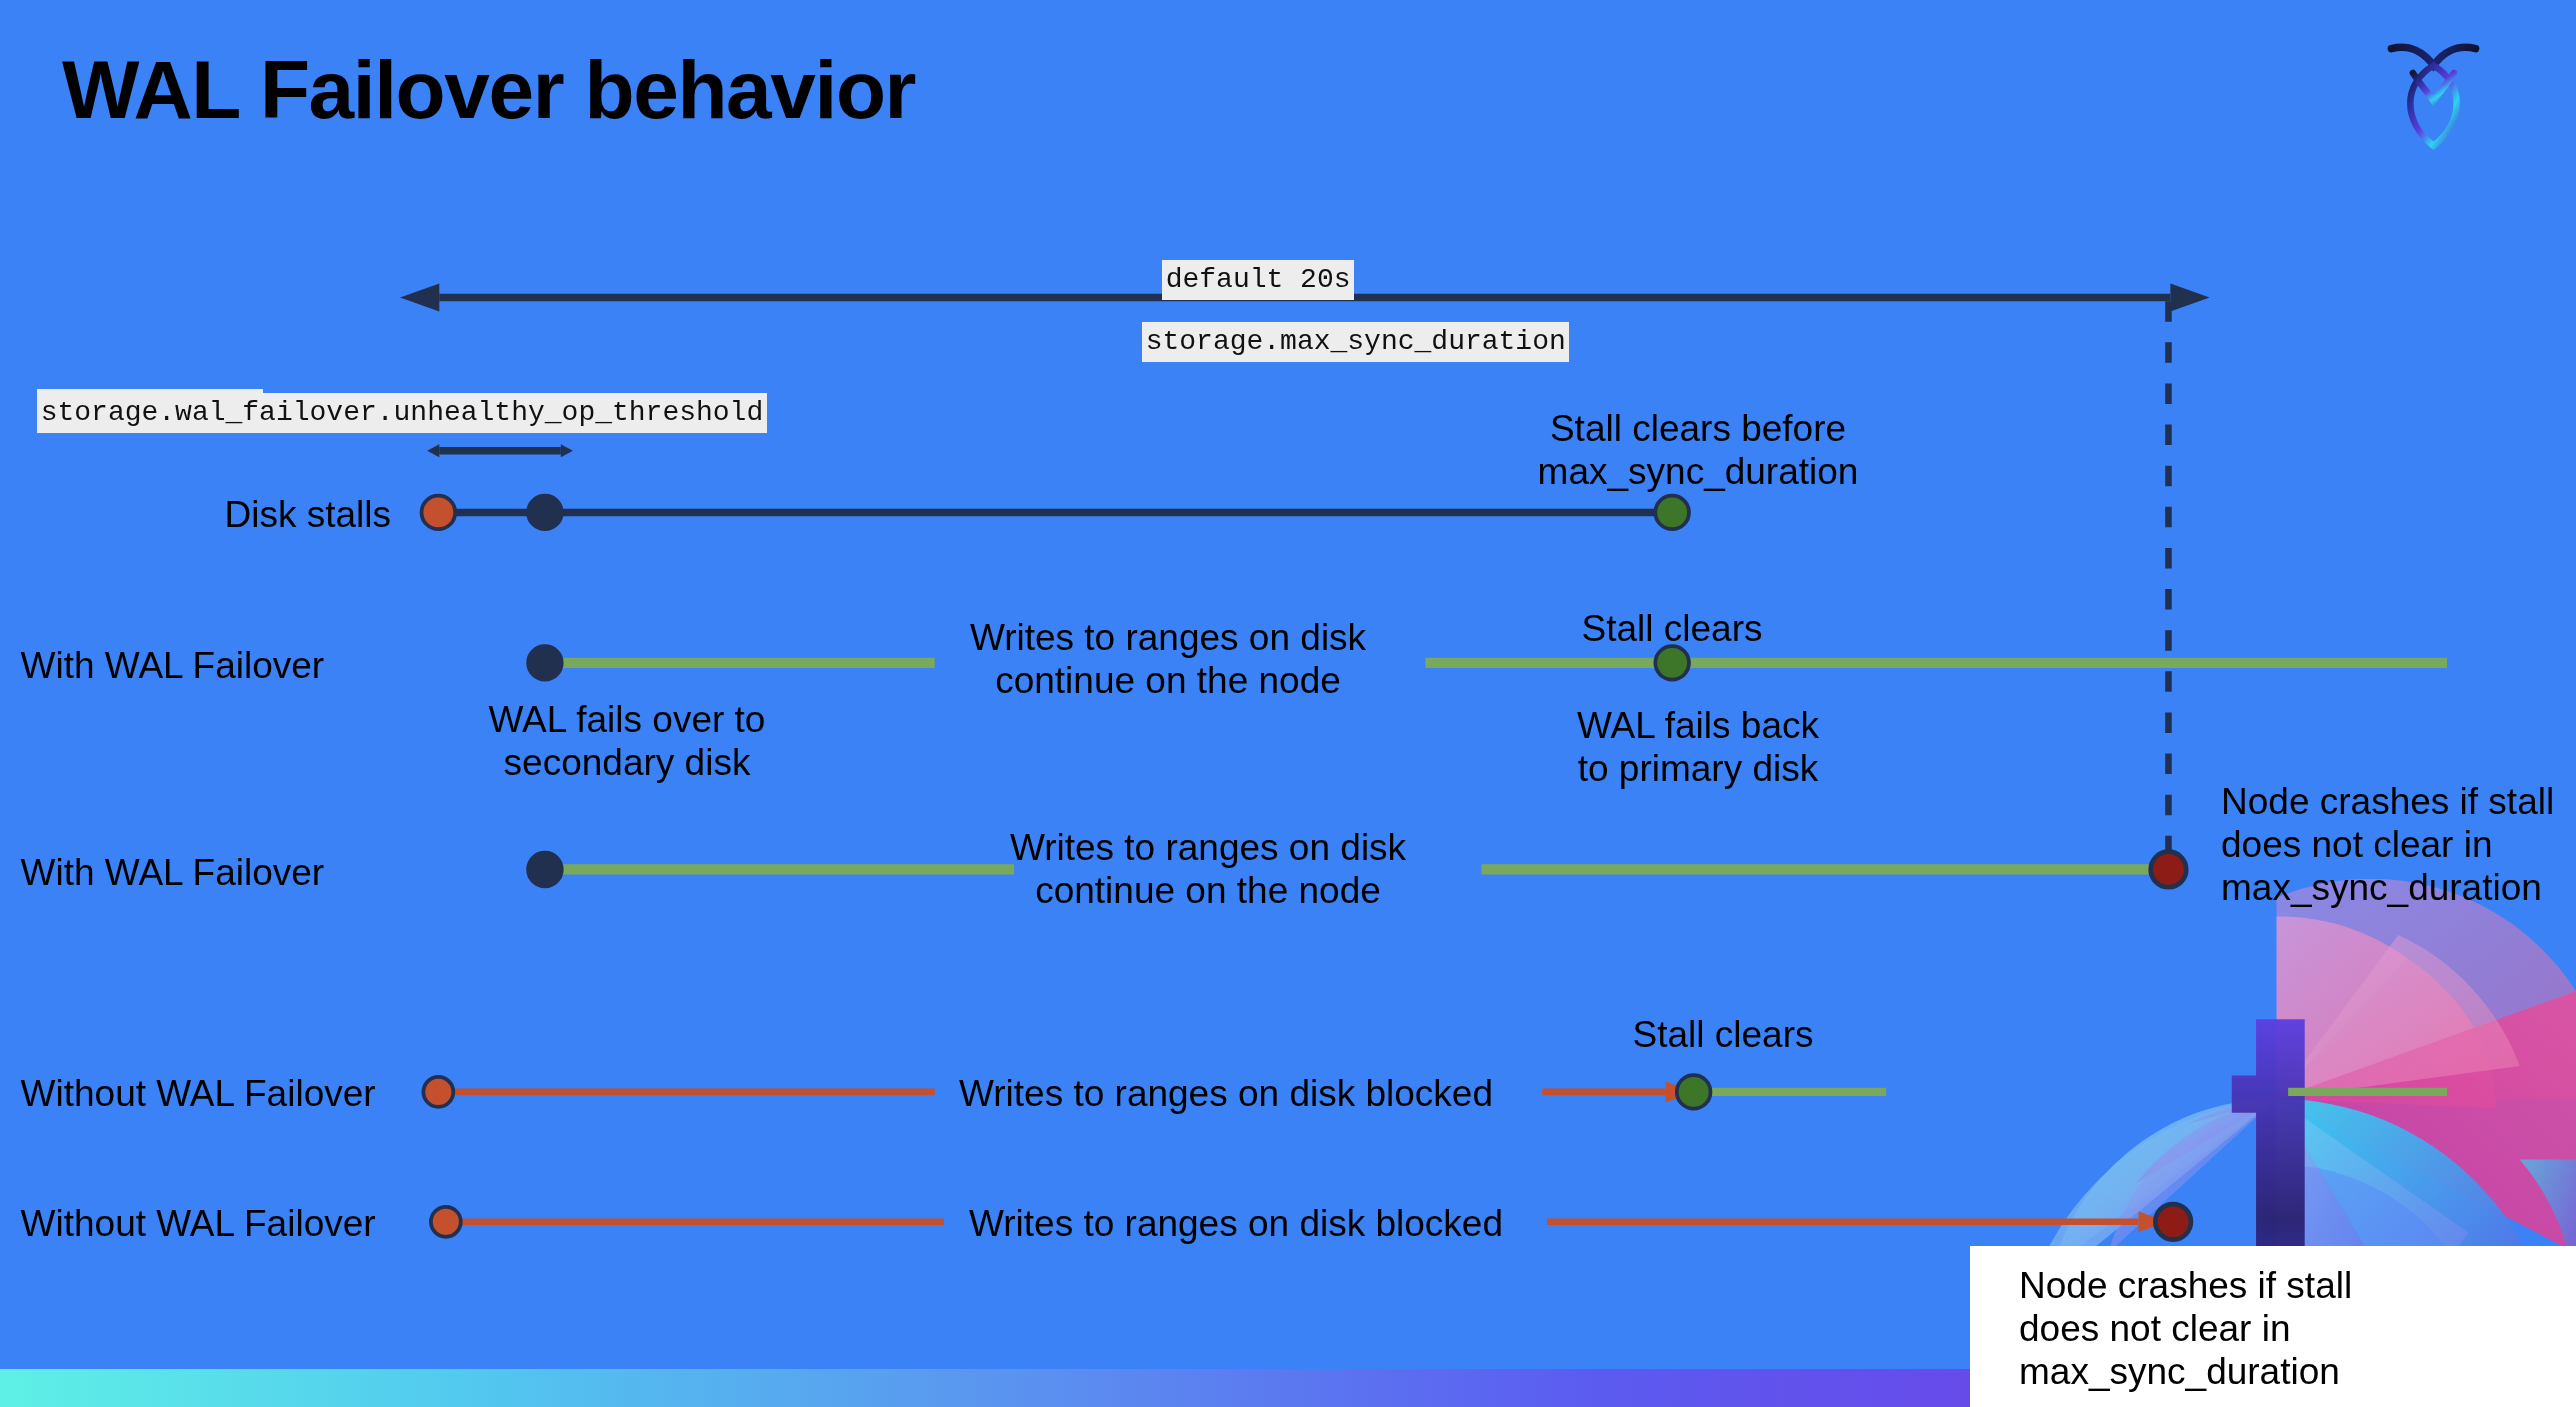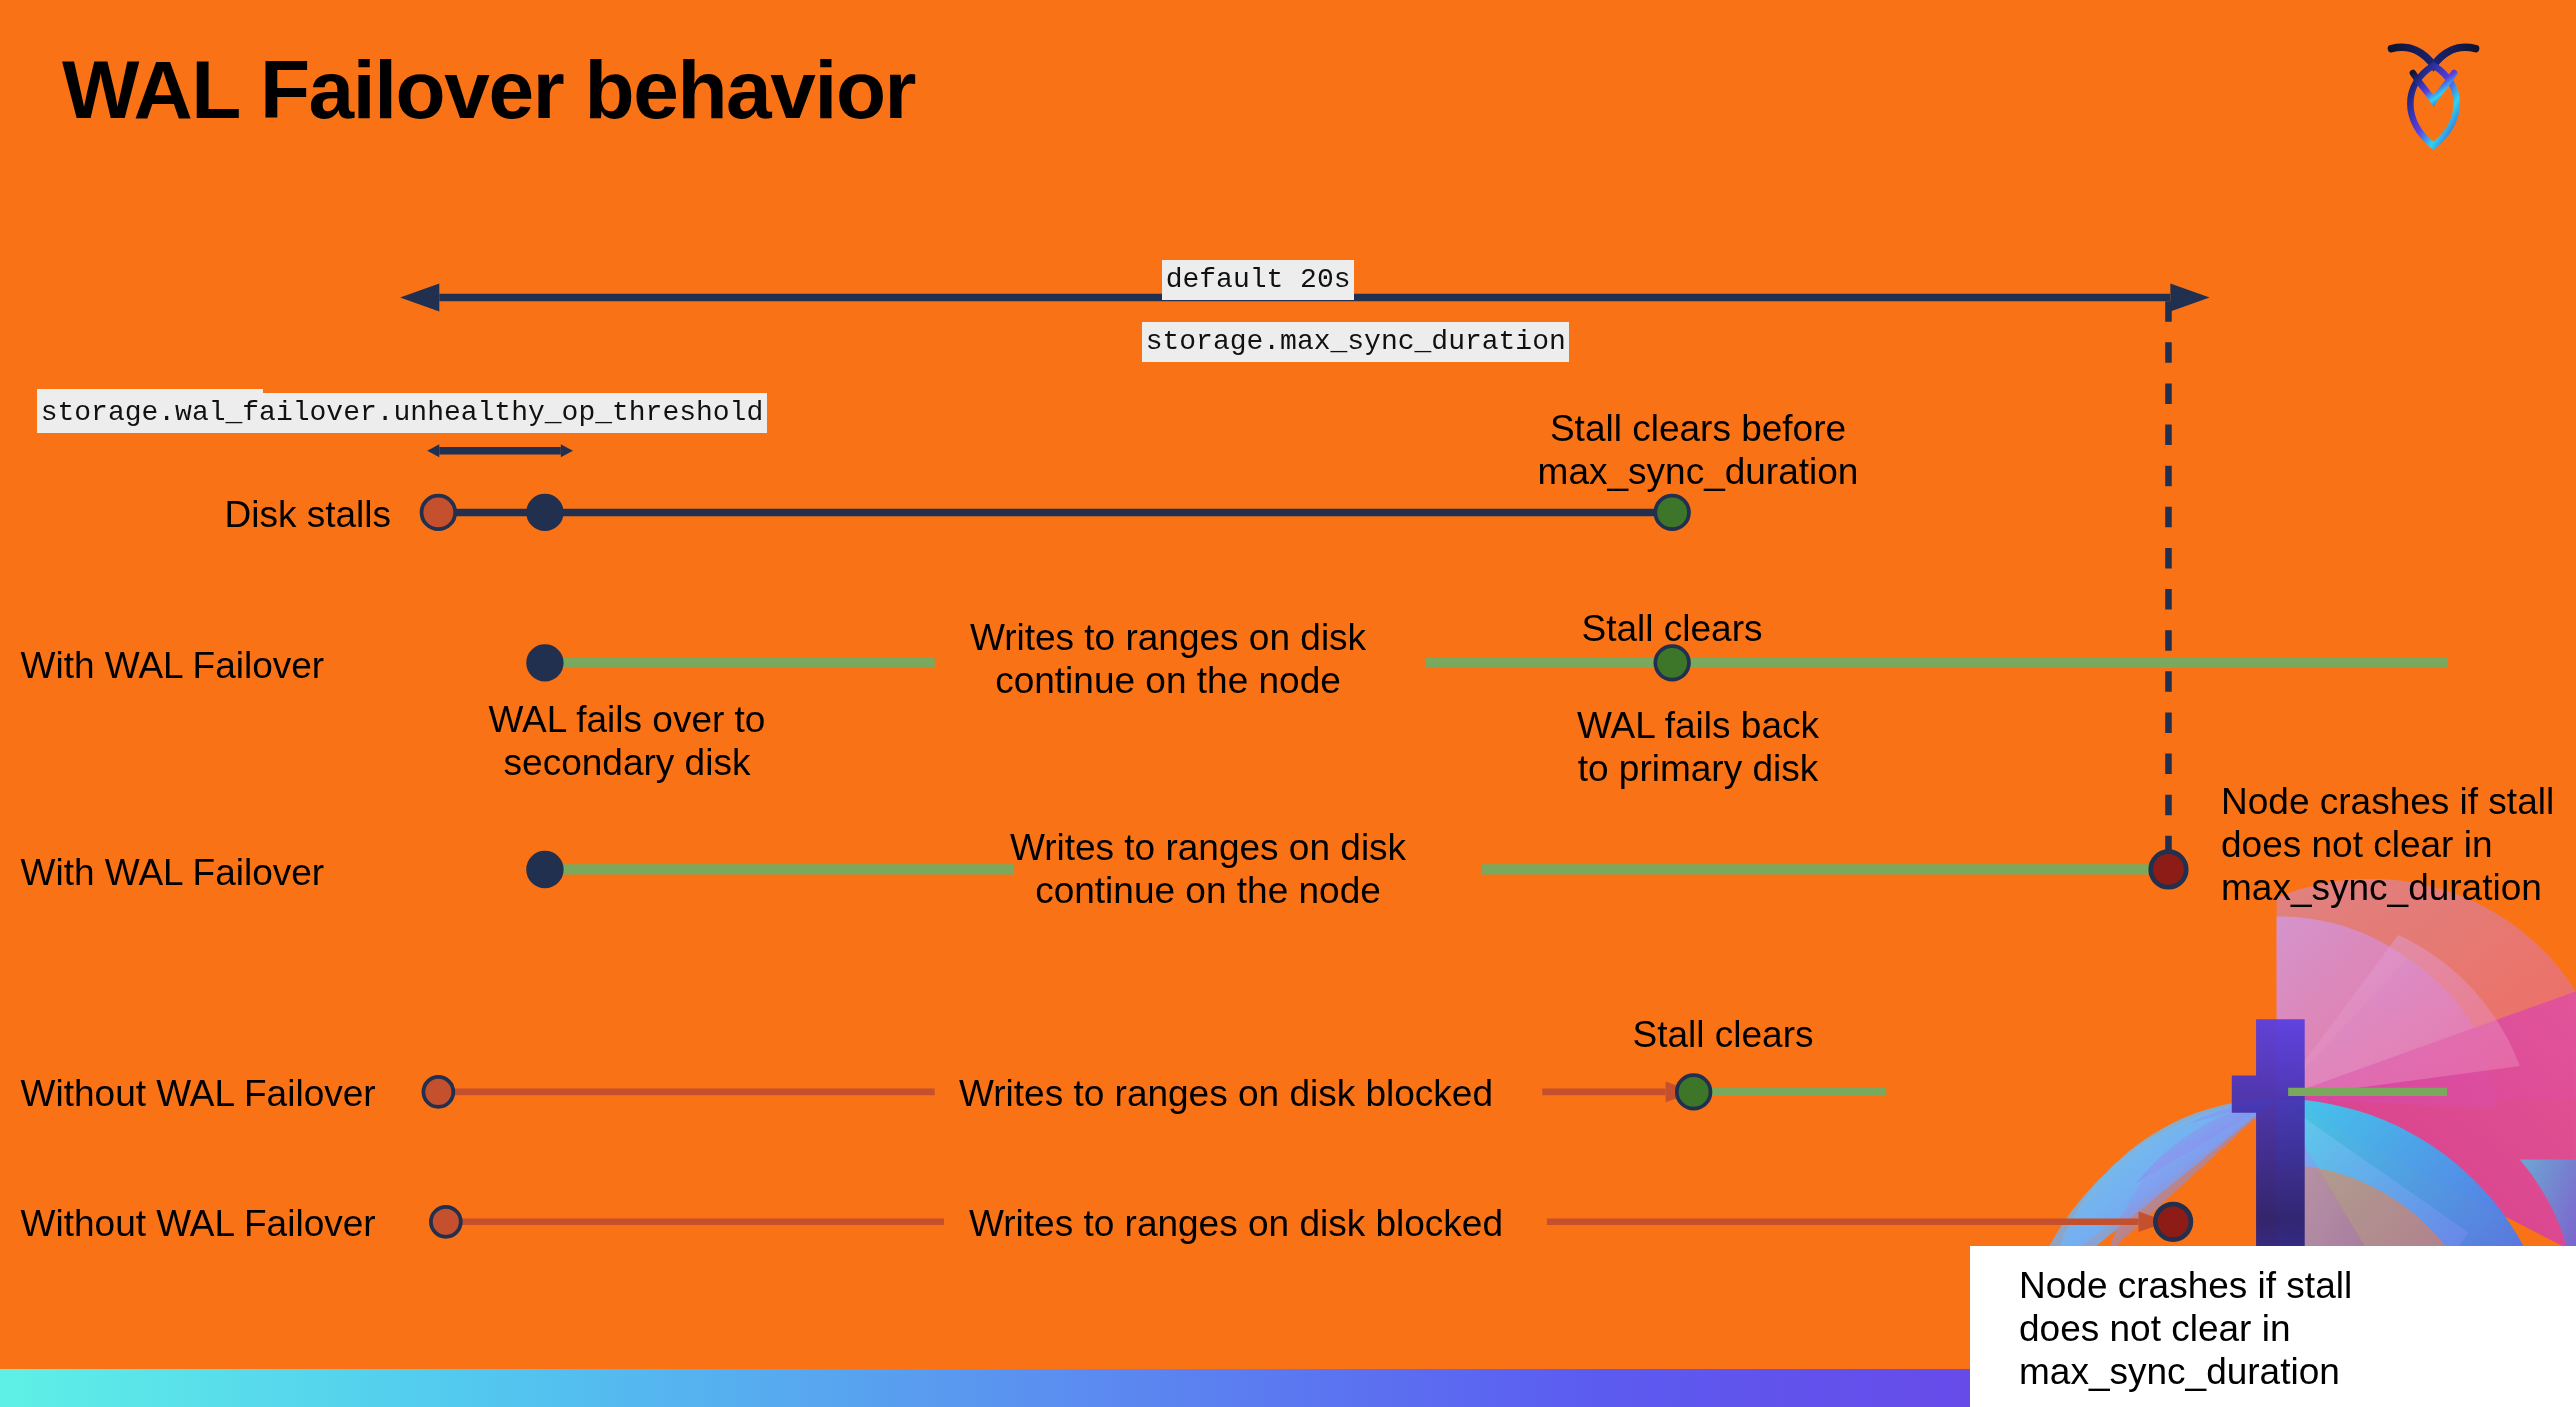--- a/index.html
+++ b/index.html
@@ -1,19 +1,19 @@
 <!DOCTYPE html>
 <html style="font-size:15px"><head>
 <meta charset="utf-8">
 <style>
   html,body{margin:0;padding:0;background:#ffffff;}
   body{width:2576px;height:1408px;position:relative;overflow:hidden;
        font-family:"Liberation Sans",sans-serif;color:#000;}
 
-  .slide{position:absolute;inset:0;background:#f97316;overflow:hidden;}
+  .slide{position:absolute;inset:0;background:#3b82f6;overflow:hidden;}
 
   
   .title{position:absolute;left:62px;top:49px;font-size:82px;font-weight:bold;
          letter-spacing:-1.4px;color:#000;line-height:1;white-space:nowrap;}
 
   
   .logo{position:absolute;left:2382px;top:28px;width:103px;height:131px;}
 
   
   .deco{position:absolute;right:0;bottom:24px;width:580px;height:505px;

